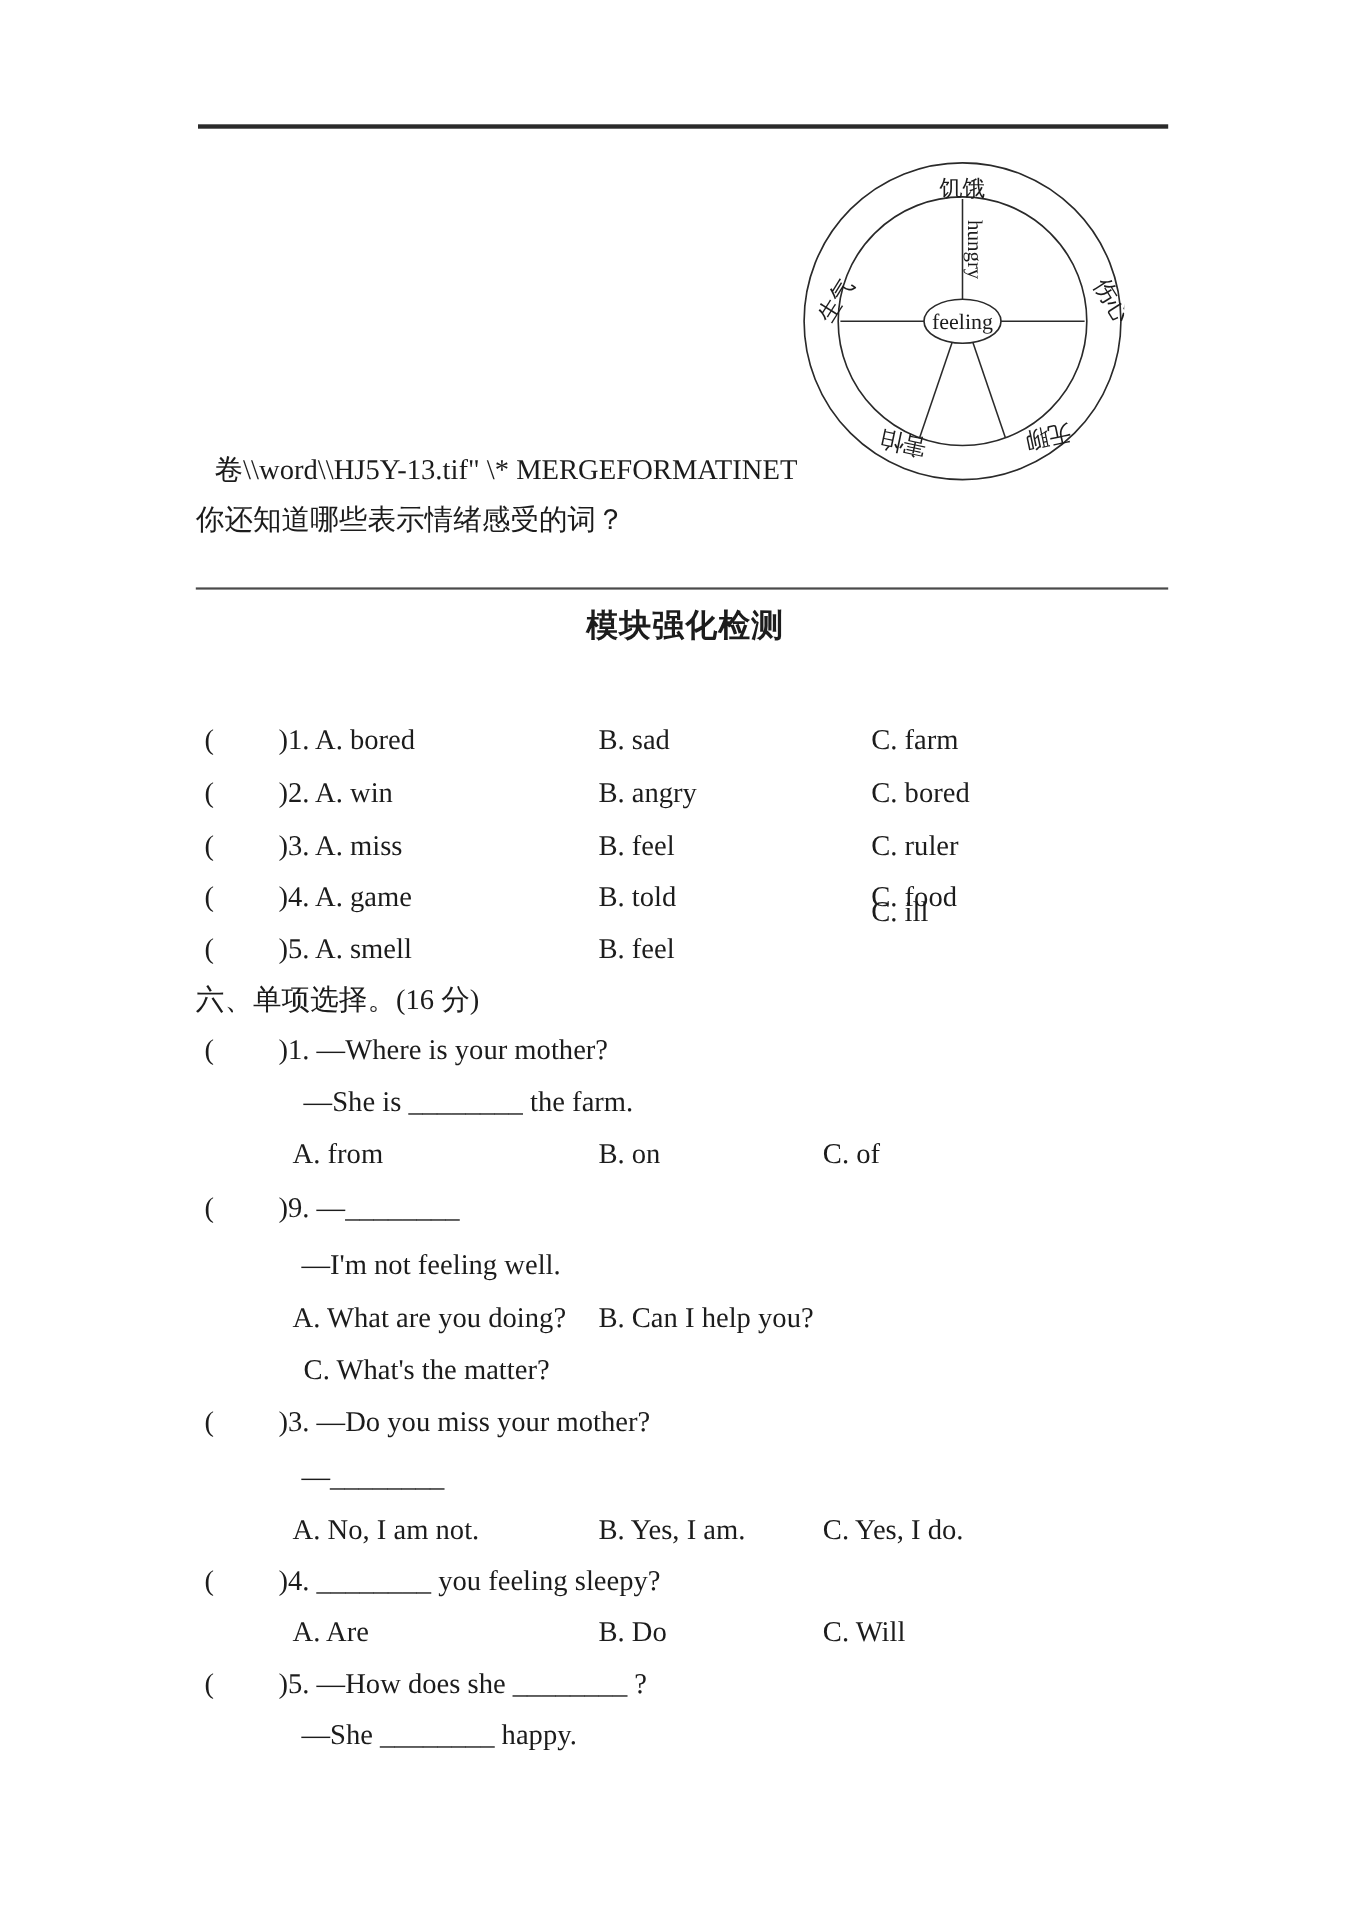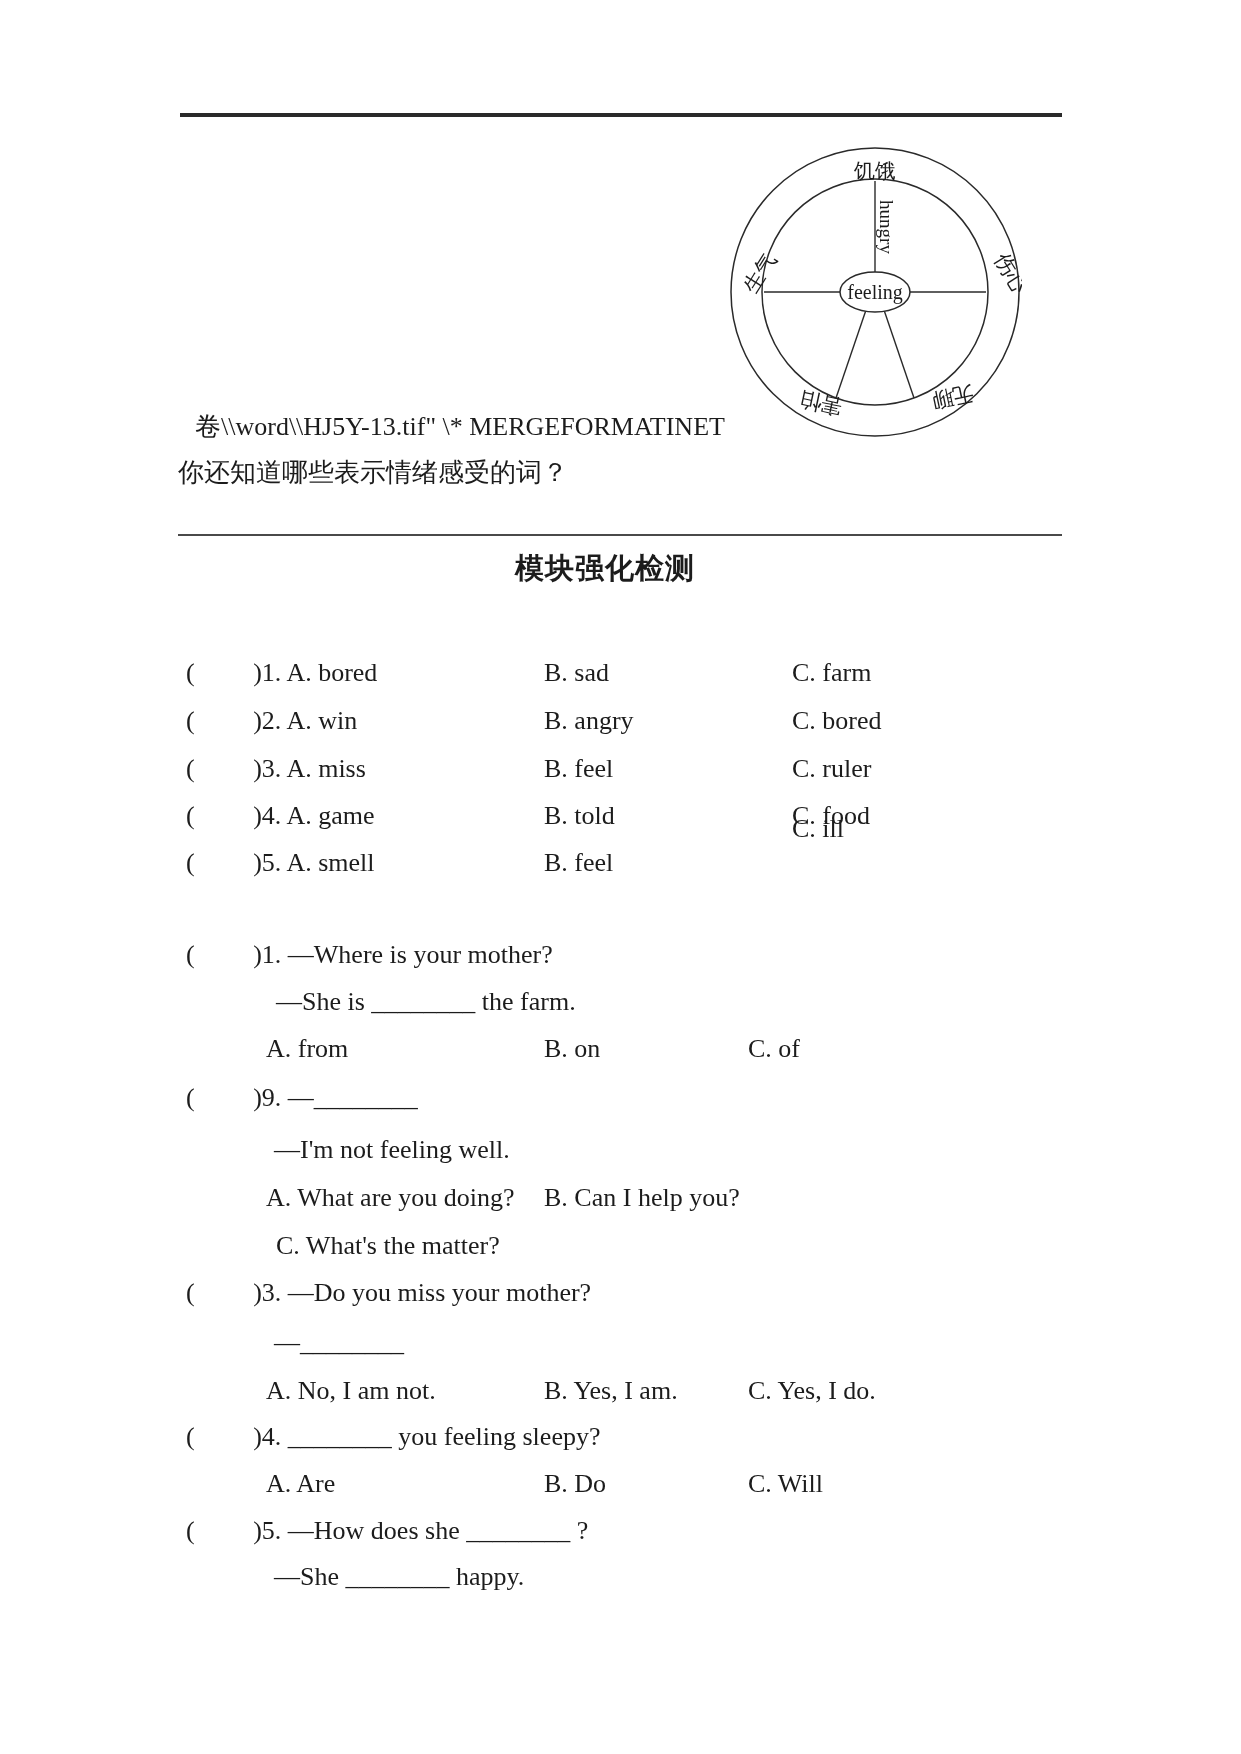--- a/index.html
+++ b/index.html
@@ -25,21 +25,21 @@
     background:#2a2a2a;
   }
   .rule-thin{
     position:absolute;
     left:178px;top:534px;
     width:884px;height:2px;
     background:#4a4a4a;
   }
   .center-title{
     position:absolute;
-    left:160px;top:549px;width:890px;
+    left:178px;top:549px;width:890px;
     text-align:center;
     font-family:Liberation Serif, serif;
     font-weight:bold;
     font-size:29px;
     letter-spacing:1px;
   }
   .wheel{
     position:absolute;
     left:728px;top:145px;
     width:294px;height:294px;
@@ -102,20 +102,21 @@
   <div class="line" style="top:752px;left:792px">C. ruler</div>
 
   <div class="line" style="top:799px;left:186px">(         )4. A. game</div>
   <div class="line" style="top:799px;left:544px">B. told</div>
   <div class="line" style="top:799px;left:792px">C. food</div>
 
   <div class="line" style="top:846px;left:186px">(         )5. A. smell</div>
   <div class="line" style="top:846px;left:544px">B. feel</div>
   <div class="line" style="top:812px;left:792px">C. ill</div>
 
+  <div class="line" style="top:892px;left:178px">六、单项选择。(16 分)</div>
 
   <div class="line" style="top:938px;left:186px">(         )1. —Where is your mother?</div>
   <div class="line" style="top:985px;left:276px">—She is ________ the farm.</div>
   <div class="line" style="top:1032px;left:266px">A. from</div>
   <div class="line" style="top:1032px;left:544px">B. on</div>
   <div class="line" style="top:1032px;left:748px">C. of</div>
 
   <div class="line" style="top:1081px;left:186px">(         )9. —________</div>
   <div class="line" style="top:1133px;left:274px">—I'm not feeling well.</div>
   <div class="line" style="top:1181px;left:266px">A. What are you doing?</div>

